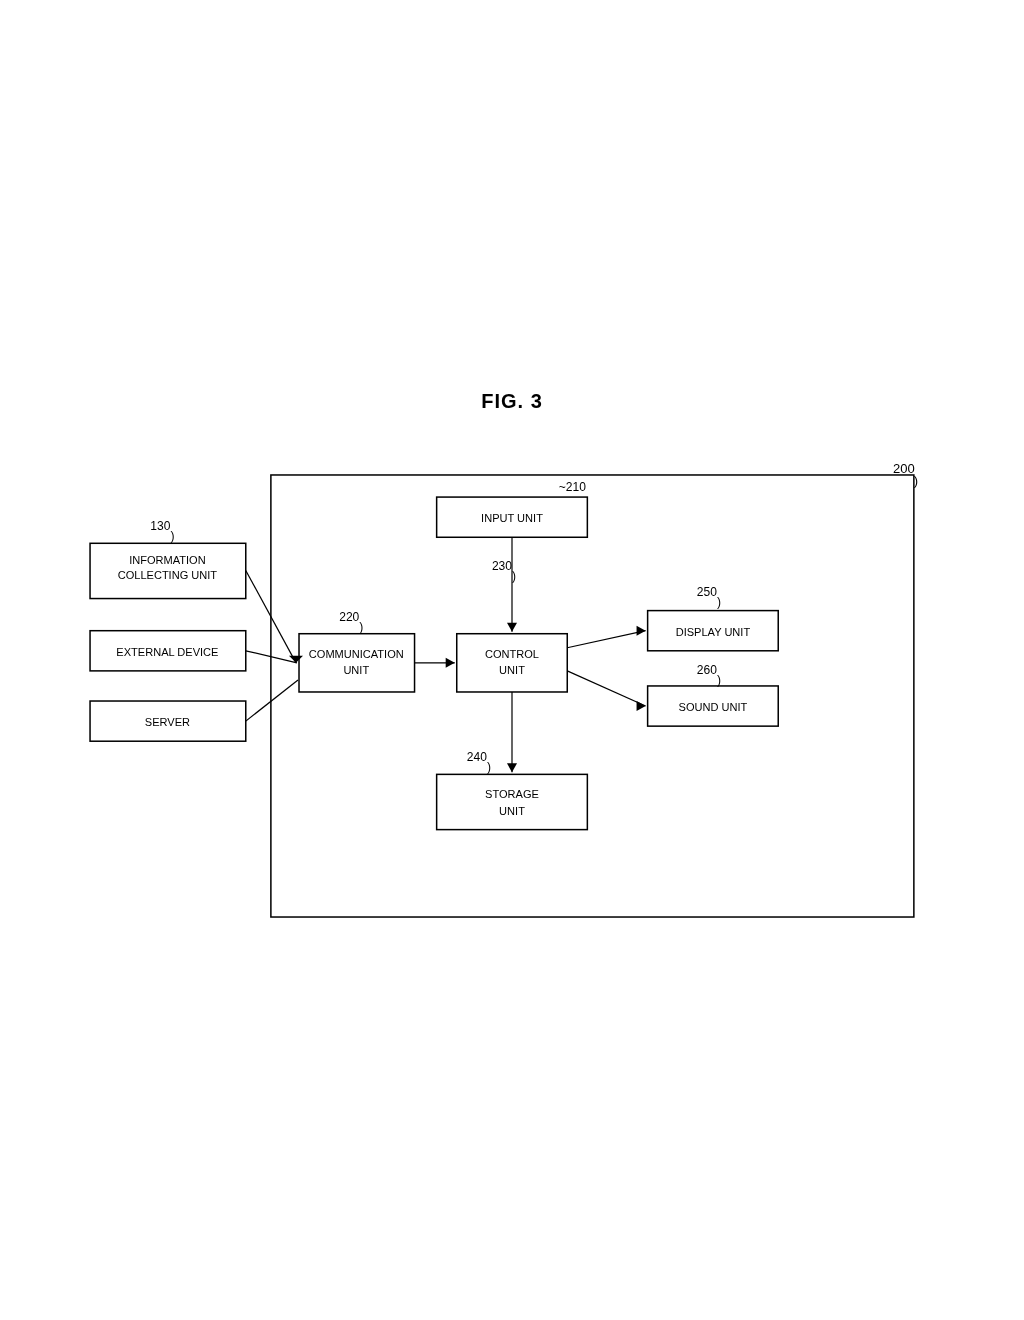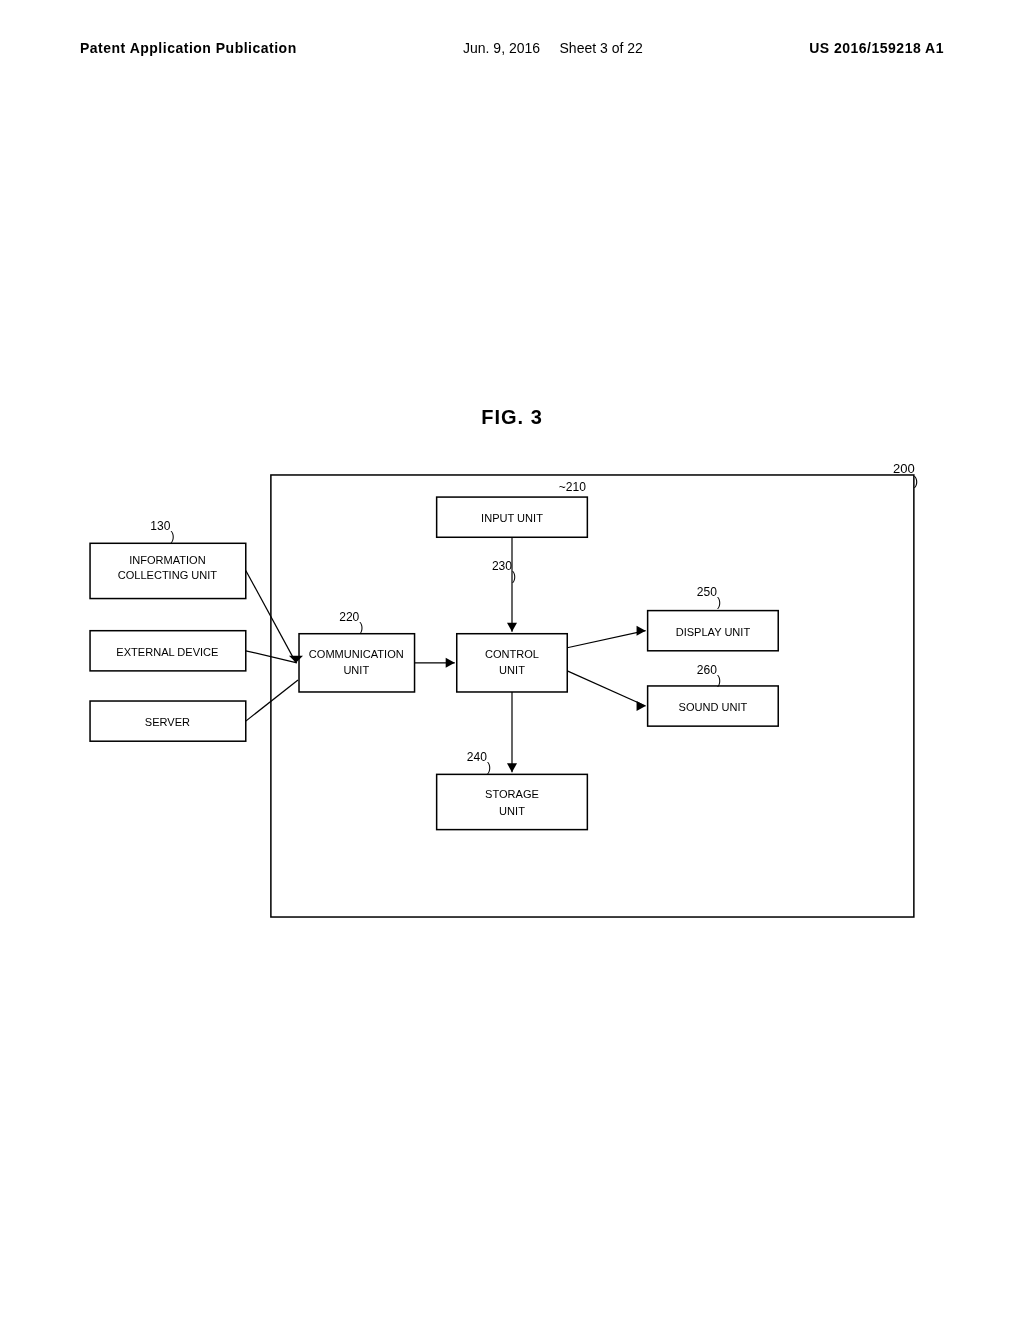--- a/index.html
+++ b/index.html
@@ -55,21 +55,20 @@
 
     
     .fig-title {
       position: absolute;
       top: 390px;
       left: 50%;
       transform: translateX(-50%);
       font-size: 20px;
       font-weight: bold;
       letter-spacing: 1px;
-      margin-top: 16px;
     }
 
     
     .diagram {
       position: absolute;
       top: 436px;
       left: 80px;
       right: 80px;
     }
 
@@ -77,28 +76,20 @@
     .diagram svg {
       width: 100%;
       height: 520px;
     }
   </style>
 </head>
 <body>
 
 <div class="page">
 
-  <div class="header">
-    <span class="header-left">Patent Application Publication</span>
-    <span class="header-center">
-      <span>Jun. 9, 2016</span>&nbsp;&nbsp;&nbsp;&nbsp;
-      <span>Sheet 3 of 22</span>
-    </span>
-    <span class="header-right">US 2016/159218 A1</span>
-  </div>
 
   <div class="fig-title">FIG.  3</div>
 
   <div class="diagram">
     <svg viewBox="0 0 860 480" xmlns="http://www.w3.org/2000/svg">
 
       <rect x="190" y="20" width="640" height="440" fill="none" stroke="#000" stroke-width="1.5"></rect>
 
       <text x="820" y="18" font-size="13" font-family="Arial" text-anchor="middle">200</text>
       <text x="830" y="30" font-size="13" font-family="Arial" text-anchor="start">)</text>

